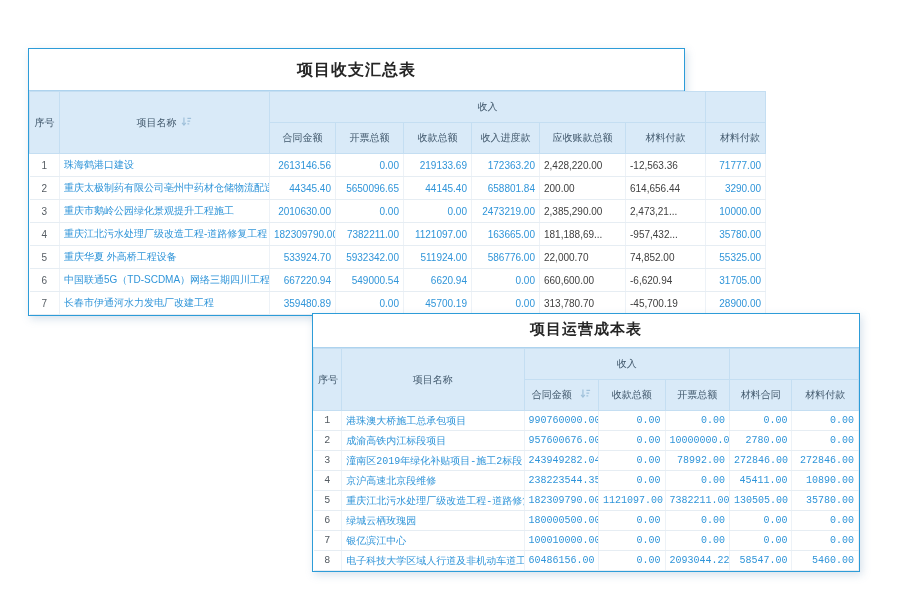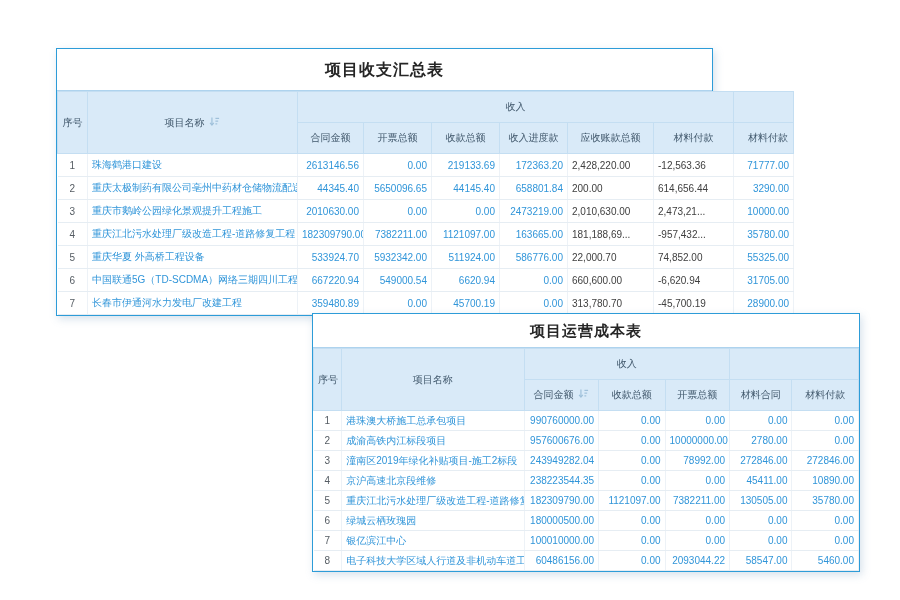--- a/index.html
+++ b/index.html
@@ -31,26 +31,26 @@
     border-bottom:1px solid #e6edf3;border-right:1px solid #edf2f7;
     padding:1px 4px;
   }
   tbody tr td:first-child{border-left:none;}
   .c-idx{text-align:center;color:#555c63;}
   .c-name{text-align:left;color:#3095d9;cursor:pointer;}
   .c-num{text-align:right;color:#3095d9;}
   .c-dark{text-align:left;color:#404040;}
   .c-matpay{border-left:1px solid #2d9cd8;}
   
-  #panel-summary{left:56px;top:48px;width:657px;}
+  #panel-summary{left:28px;top:48px;width:657px;}
   #panel-summary .panel-title{height:41px;line-height:41px;font-size:16px;}
   #t1 thead th{height:26px;}
   #t1 tbody td{height:23px;}
   
-  #panel-cost{left:312px;top:313px;width:548px;z-index:2;}
+  #panel-cost{left:312px;top:313px;width:548px;z-index:2;font-family:Liberation Mono, monospace;}
   #panel-cost .panel-title{height:33px;line-height:33px;font-size:15px;}
   #t2 thead th{height:22px;}
   #t2 tbody td{height:20px;}
   .wrap-label{display:inline-block;width:3.1em;word-break:break-all;line-height:1.25;vertical-align:middle;}
   .sort-icon{vertical-align:-1px;margin-left:2px;cursor:pointer;}
 </style>
 </head>
 <body>
 
 <div class="panel" id="panel-summary">
@@ -120,21 +120,21 @@
           <td class="c-dark">614,656.44</td>
           <td class="c-num c-matpay">3290.00</td>
         </tr>
         <tr>
           <td class="c-idx">3</td>
           <td class="c-name">重庆市鹅岭公园绿化景观提升工程施工</td>
           <td class="c-num">2010630.00</td>
           <td class="c-num">0.00</td>
           <td class="c-num">0.00</td>
           <td class="c-num">2473219.00</td>
-          <td class="c-dark">2,010,630.00</td>
+          <td class="c-dark">2,385,290.00</td>
           <td class="c-dark">2,473,21...</td>
           <td class="c-num c-matpay">10000.00</td>
         </tr>
         <tr>
           <td class="c-idx">4</td>
           <td class="c-name">重庆江北污水处理厂级改造工程-道路修复工程</td>
           <td class="c-num">182309790.00</td>
           <td class="c-num">7382211.00</td>
           <td class="c-num">1121097.00</td>
           <td class="c-num">163665.00</td>

